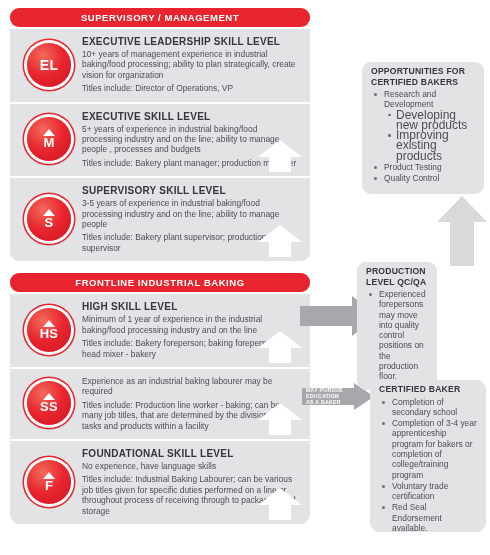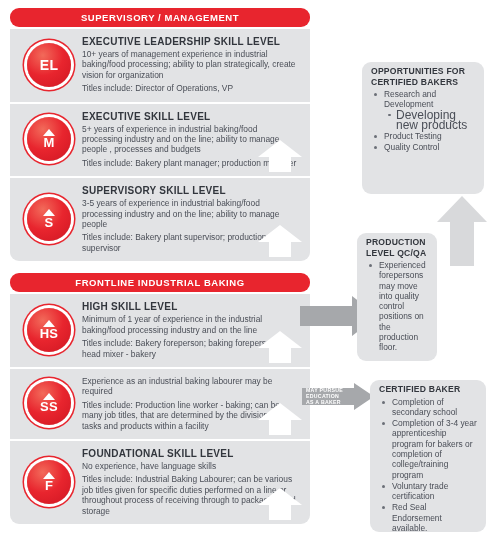--- a/index.html
+++ b/index.html
@@ -256,28 +256,29 @@
     </svg>
   </div>
 
   <div class="panel" style="left:362px;top:62px;width:122px;height:132px;">
     <div class="panel-title">OPPORTUNITIES FOR CERTIFIED BAKERS</div>
     <ul class="bl">
       <li>
         <span>Research and Development</span>
         <ul class="bl2">
           <li>Developing new products</li>
+          <li>Improving existing products</li>
         </ul>
       </li>
       <li>Product Testing</li>
       <li>Quality Control</li>
     </ul>
   </div>
 
-  <div class="panel" style="left:357px;top:233px;width:80px;height:128px;">
+  <div class="panel" style="left:357px;top:262px;width:80px;height:128px;">
     <div class="panel-title">PRODUCTION LEVEL QC/QA</div>
     <ul class="bl">
       <li>Experienced forepersons may move into quality control positions on the production floor.</li>
     </ul>
   </div>
 
   <div class="panel" style="left:370px;top:380px;width:116px;height:152px;">
     <div class="panel-title">CERTIFIED BAKER</div>
     <ul class="bl">
       <li>Completion of secondary school</li>

